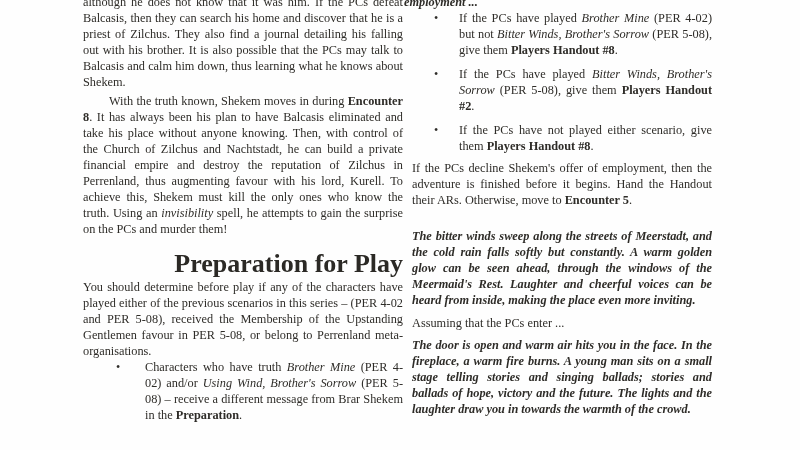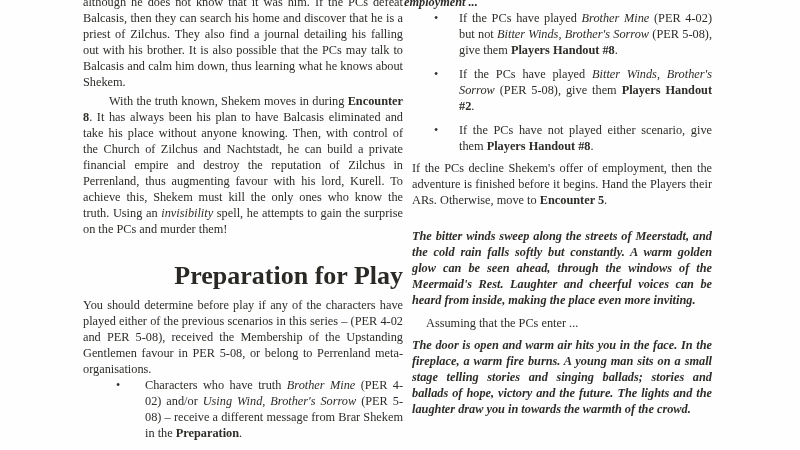--- a/index.html
+++ b/index.html
@@ -32,24 +32,24 @@
   h1, h2 {
     margin: 0; padding: 0;
     font-weight: 700;
     font-size: 26px;
     line-height: 30px;
     text-align: right;
     letter-spacing: 0px;
     color: #2b2925;
     font-family: "Liberation Serif", "DejaVu Serif", serif;
   }
-  .h-prep      { margin-top: 24px; }
+  .h-prep      { margin-top: 12px; }
   .h-encounter { margin-top: 12px; }
 
-  .p-determine { margin-top: 6px; }
+  .p-determine { }
   .p-decline   { margin-top: 6px; }
 
   ul.blist { list-style: none; margin: 0; padding: 0; }
   .ul-left  { margin-top: 8px; }
   .ul-right { margin-top: 4px; }
   li.bitem { position: relative; margin: 0 0 8px 0; }
   li.bitem:last-child { margin-bottom: 0; }
   .ul-left  li.bitem { padding-left: 62px; }
   .ul-right li.bitem { padding-left: 47px; }
   .bullet-dot {
@@ -58,21 +58,21 @@
   }
   .ul-left  .bullet-dot { left: 33px; }
   .ul-right .bullet-dot { left: 22px; }
 
   .readaloud {
     font-weight: 700;
     font-style: italic;
     text-align: justify;
   }
   .ra-arrival { margin-top: 20px; }
-  .p-assuming { margin-top: 7px; text-align: left; margin-left: 14px; }
+  .p-assuming { margin-top: 7px; text-align: left; }
   .ra-inn     { margin-top: 6px; }
 
   .partial-top {
     margin-left: -8px;
     font-weight: 700;
     font-style: italic;
     text-align: left;
   }
   b { font-weight: 700; }
   i { font-style: italic; }
@@ -108,21 +108,21 @@
         <span class="bullet-dot">•</span><span>If the PCs have played </span><i>Brother Mine</i><span> (PER 4-02) but not </span><i>Bitter Winds, Brother's Sorrow</i><span> (PER 5-08), give them </span><b>Players Handout #8</b><span>.</span>
       </li>
       <li class="bitem">
         <span class="bullet-dot">•</span><span>If the PCs have played </span><i>Bitter Winds, Brother's Sorrow</i><span> (PER 5-08), give them </span><b>Players Handout #2</b><span>.</span>
       </li>
       <li class="bitem">
         <span class="bullet-dot">•</span><span>If the PCs have not played either scenario, give them </span><b>Players Handout #8</b><span>.</span>
       </li>
     </ul>
 
-    <p class="p-decline"><span>If the PCs decline Shekem's offer of employment, then the adventure is finished before it begins. Hand the Players their ARs. Otherwise, move to </span><b>Encounter 5</b><span>.</span></p>
+    <p class="p-decline"><span>If the PCs decline Shekem's offer of employment, then the adventure is finished before it begins. Hand the Handout their ARs. Otherwise, move to </span><b>Encounter 5</b><span>.</span></p>
 
 
     <p class="readaloud ra-arrival">The bitter winds sweep along the streets of Meerstadt, and the cold rain falls softly but constantly. A warm golden glow can be seen ahead, through the windows of the Meermaid's Rest. Laughter and cheerful voices can be heard from inside, making the place even more inviting.</p>
 
     <p class="p-assuming">Assuming that the PCs enter ...</p>
 
     <p class="readaloud ra-inn">The door is open and warm air hits you in the face. In the fireplace, a warm fire burns. A young man sits on a small stage telling stories and singing ballads; stories and ballads of hope, victory and the future. The lights and the laughter draw you in towards the warmth of the crowd.</p>
   </div>
 
 </div>

